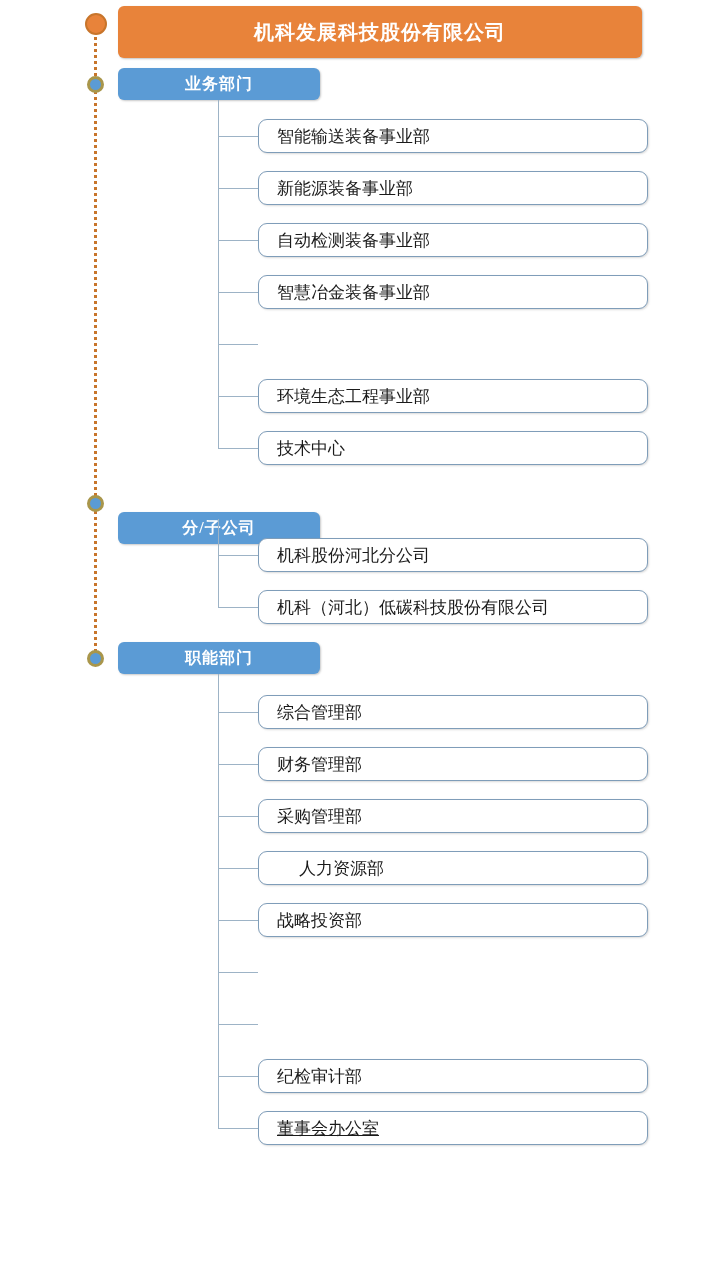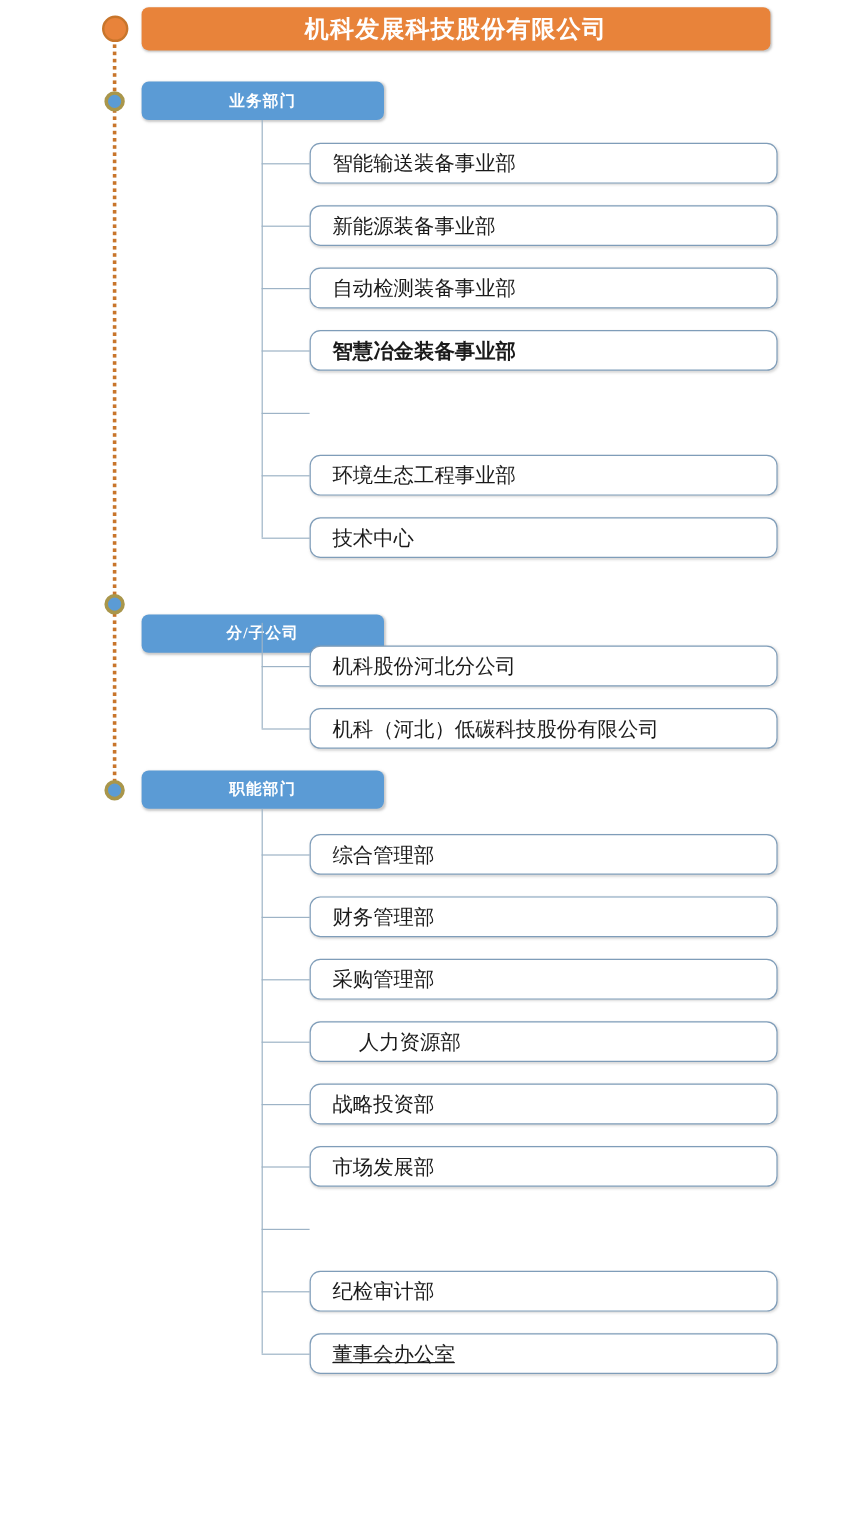--- a/index.html
+++ b/index.html
@@ -51,21 +51,21 @@
     border: 3px solid #A9964B;
     left: 87px;
   }
 
   
   .root-box {
     position: absolute;
     left: 118px;
     top: 6px;
     width: 524px;
-    height: 36px;
+    height: 52px;
     background: #E8833A;
     border-radius: 6px;
     color: #ffffff;
     font-size: 20px;
     font-weight: bold;
     display: flex;
     align-items: center;
     justify-content: center;
     letter-spacing: 1px;
     box-shadow: 1px 1px 2px rgba(120,120,120,0.45);
@@ -74,21 +74,21 @@
 
   
   .cat-box {
     position: absolute;
     left: 118px;
     width: 202px;
     height: 32px;
     background: #5B9BD5;
     border-radius: 6px;
     color: #ffffff;
-    font-size: 13px;
+    font-size: 16px;
     font-weight: bold;
     display: flex;
     align-items: center;
     justify-content: center;
     letter-spacing: 1px;
     box-shadow: 1px 1px 2px rgba(120,120,120,0.4);
     box-sizing: border-box;
   }
 
   
@@ -138,21 +138,21 @@
 <div class="node node-cat" style="top: 76px;"></div>
     <div class="cat-box" style="top: 68px;">业务部门</div>
     <div class="conn-vert" style="top: 100px; height: 348px;"></div>
     <div class="conn-horz" style="top: 136px;"></div>
     <div class="leaf-box" style="top: 119px;">智能输送装备事业部</div>
     <div class="conn-horz" style="top: 188px;"></div>
     <div class="leaf-box" style="top: 171px;">新能源装备事业部</div>
     <div class="conn-horz" style="top: 240px;"></div>
     <div class="leaf-box" style="top: 223px;">自动检测装备事业部</div>
     <div class="conn-horz" style="top: 292px;"></div>
-    <div class="leaf-box" style="top: 275px; font-weight: bold;">智慧冶金装备事业部</div>
+    <div class="leaf-box" style="top: 275px;">智慧冶金装备事业部</div>
     <div class="conn-horz" style="top: 344px;"></div>
     <div class="conn-horz" style="top: 396px;"></div>
     <div class="leaf-box" style="top: 379px;">环境生态工程事业部</div>
     <div class="conn-horz" style="top: 448px;"></div>
     <div class="leaf-box" style="top: 431px;">技术中心</div>
     <div class="node node-cat" style="top: 495px;"></div>
     <div class="cat-box" style="top: 487px; margin-top: 25px;">分/子公司</div>
     <div class="conn-vert" style="top: 519px; height: 88px;"></div>
     <div class="conn-horz" style="top: 555px;"></div>
     <div class="leaf-box" style="top: 538px;">机科股份河北分公司</div>
@@ -165,19 +165,18 @@
     <div class="leaf-box" style="top: 695px;">综合管理部</div>
     <div class="conn-horz" style="top: 764px;"></div>
     <div class="leaf-box" style="top: 747px;">财务管理部</div>
     <div class="conn-horz" style="top: 816px;"></div>
     <div class="leaf-box" style="top: 799px;">采购管理部</div>
     <div class="conn-horz" style="top: 868px;"></div>
     <div class="leaf-box" style="top: 851px; padding-left: 40px;">人力资源部</div>
     <div class="conn-horz" style="top: 920px;"></div>
     <div class="leaf-box" style="top: 903px;">战略投资部</div>
     <div class="conn-horz" style="top: 972px;"></div>
-    <div class="leaf-box" style="top: 955px;">市场发展部</div>
     <div class="conn-horz" style="top: 1024px;"></div>
     <div class="conn-horz" style="top: 1076px;"></div>
     <div class="leaf-box" style="top: 1059px;">纪检审计部</div>
     <div class="conn-horz" style="top: 1128px;"></div>
     <div class="leaf-box" style="top: 1111px; text-decoration: underline;">董事会办公室</div>
   </div>
 
 </body></html>

